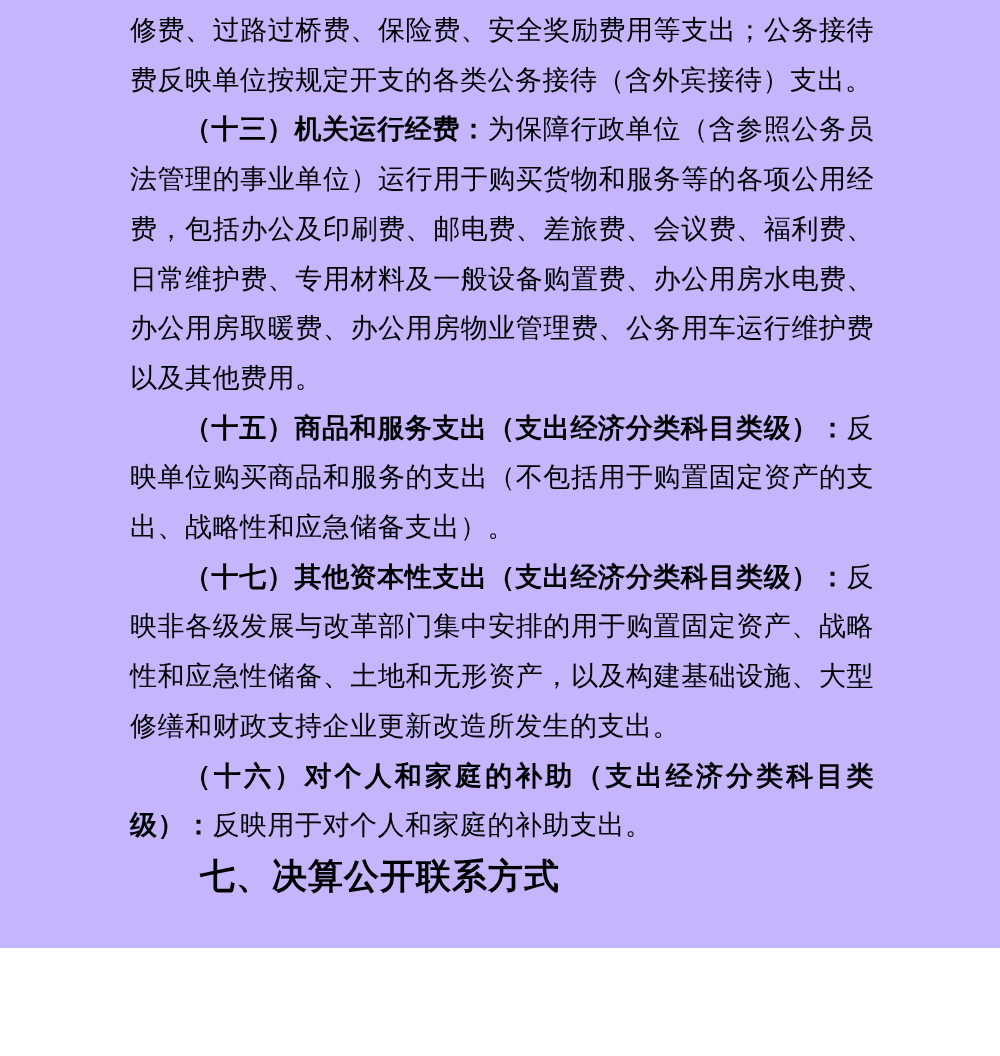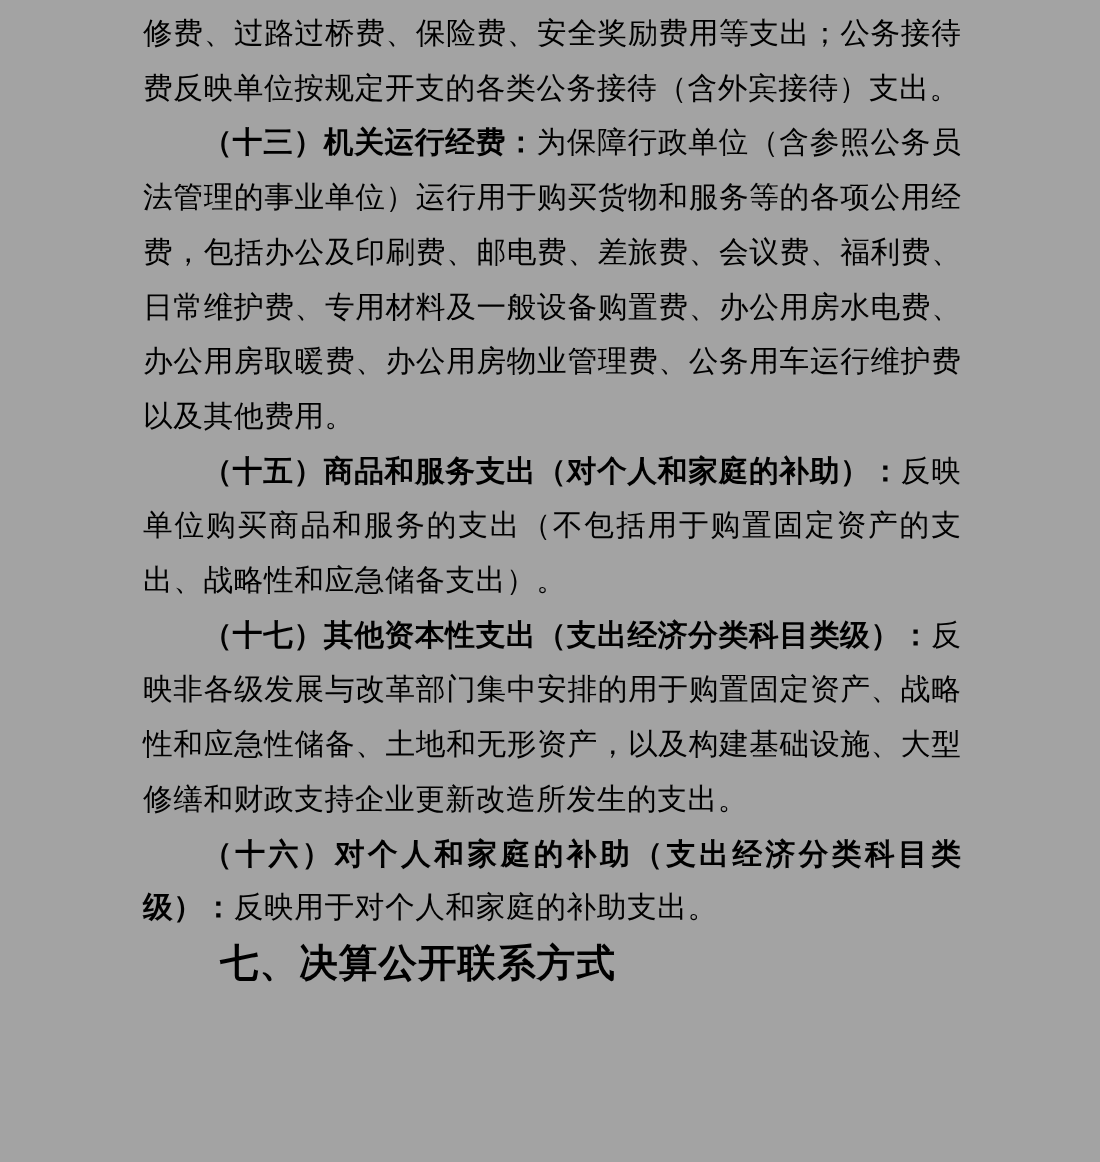--- a/index.html
+++ b/index.html
@@ -3,24 +3,24 @@
 <meta charset="utf-8">
 <style>
   html, body {
     margin: 0;
     padding: 0;
     background: #ffffff;
   }
   .page {
     position: relative;
     width: 1000px;
-    height: 1056px;
+    height: 948px;
     box-sizing: border-box;
     padding: 6px 126px 0 130px;
-    background: #a3a3a3;
+    background: #c4b5fd;
     overflow: hidden;
   }
   .doc-paragraph {
     margin: 0;
     font-family: "Liberation Serif", "DejaVu Serif", serif;
     font-size: 27px;
     line-height: 49.7px;
     color: #000000;
     text-align: justify;
     text-justify: inter-character;
@@ -46,21 +46,21 @@
 </head>
 <body>
 
 <div class="page">
 
   <p class="doc-paragraph"><span>修费、过路过桥费、保险费、安全奖励费用等支出；公务接待费反映单位按规定开支的各类公务接待（含外宾接待）支出。</span></p>
 
   <p class="doc-paragraph indent"><span class="para-lead">（十三）机关运行经费：</span><span>为保障行政单位（含参照公务员法管理的事业单位）运行用于购买货物和服务等的各项公用经费，包括办公及印刷费、邮电费、差旅费、会议费、福利费、日常维护费、专用材料及一般设备购置费、办公用房水电费、办公用房取暖费、办公用房物业管理费、公务用车运行维护费以及其他费用。</span></p>
 
 
-  <p class="doc-paragraph indent"><span class="para-lead">（十五）商品和服务支出（对个人和家庭的补助）：</span><span>反映单位购买商品和服务的支出（不包括用于购置固定资产的支出、战略性和应急储备支出）。</span></p>
+  <p class="doc-paragraph indent"><span class="para-lead">（十五）商品和服务支出（支出经济分类科目类级）：</span><span>反映单位购买商品和服务的支出（不包括用于购置固定资产的支出、战略性和应急储备支出）。</span></p>
 
   <p class="doc-paragraph indent"><span class="para-lead">（十七）其他资本性支出（支出经济分类科目类级）：</span><span>反映非各级发展与改革部门集中安排的用于购置固定资产、战略性和应急性储备、土地和无形资产，以及构建基础设施、大型修缮和财政支持企业更新改造所发生的支出。</span></p>
 
   <p class="doc-paragraph indent"><span class="para-lead">（十六）对个人和家庭的补助（支出经济分类科目类级）：</span><span>反映用于对个人和家庭的补助支出。</span></p>
 
   <h2 class="section-heading">七、决算公开联系方式</h2>
 
 </div>
 
 </body></html>

